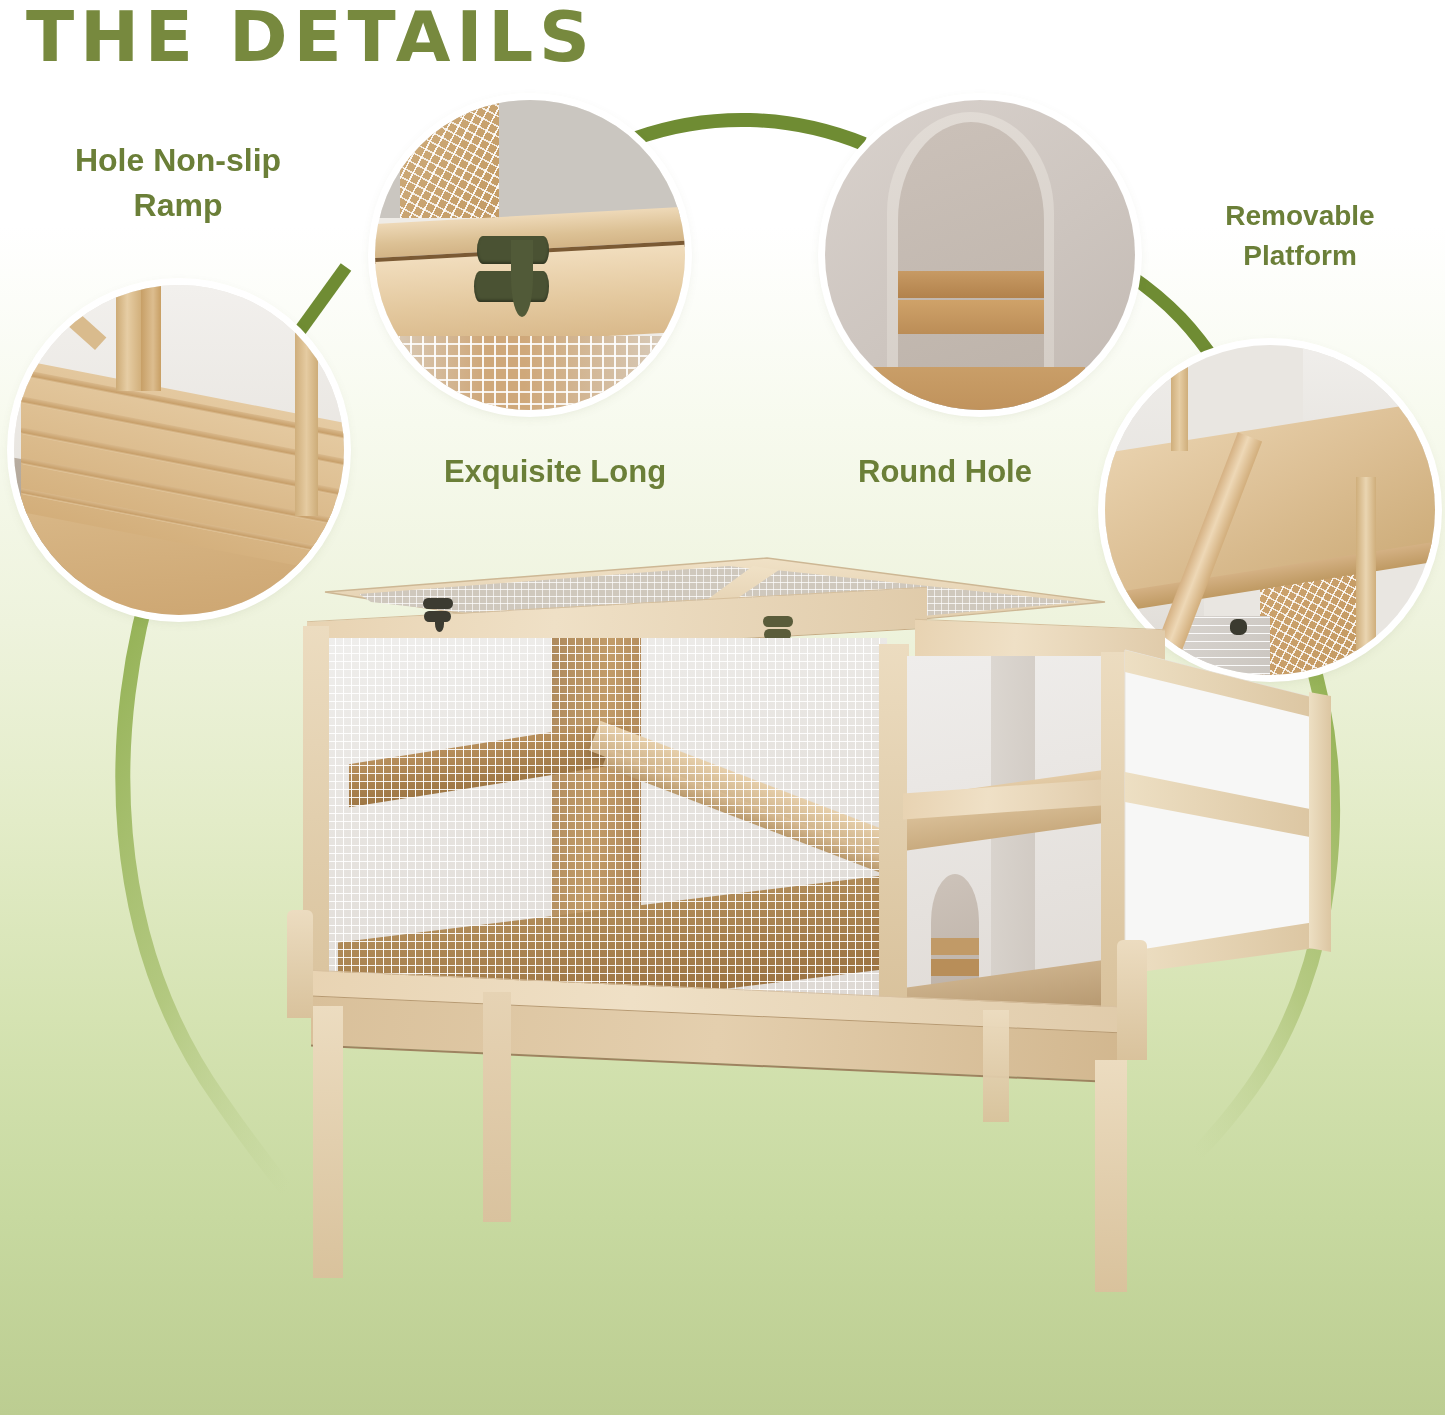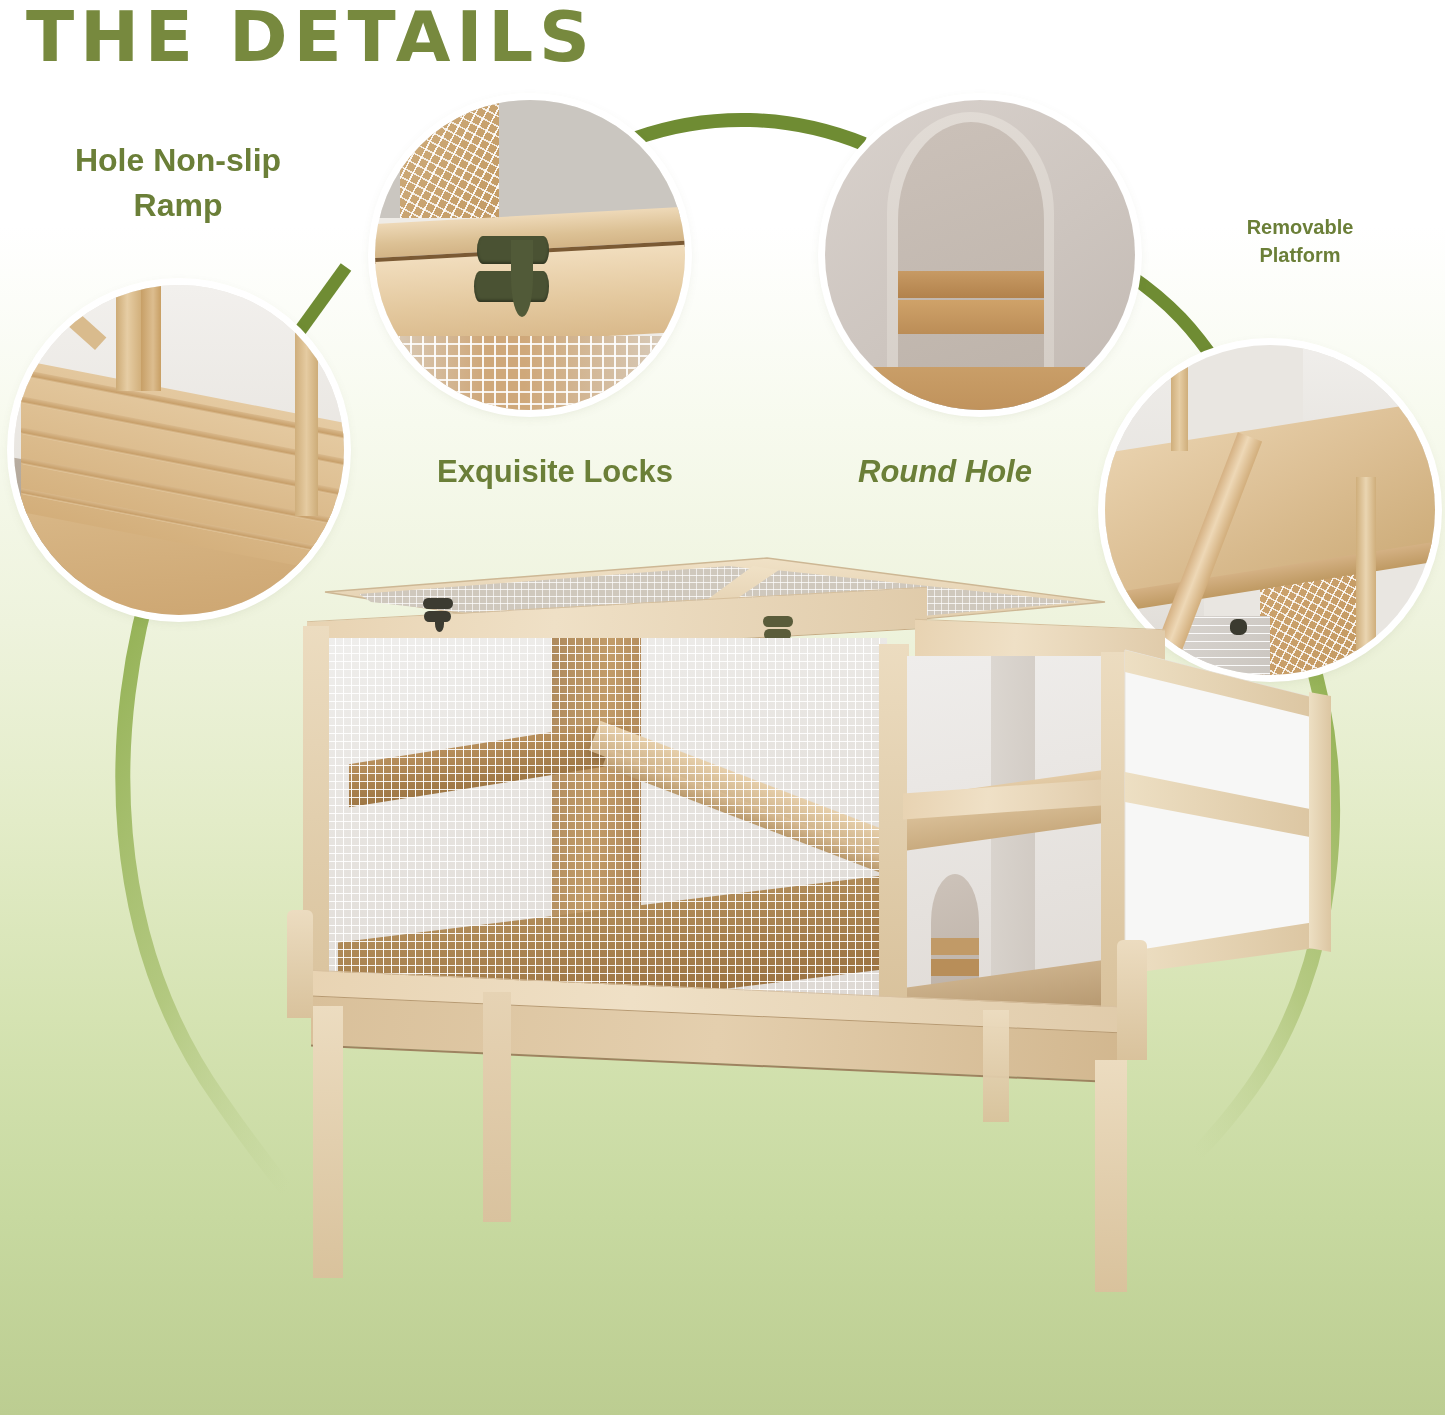--- a/index.html
+++ b/index.html
@@ -26,22 +26,22 @@
 
   
   .flabel{
     position:absolute;
     color:#6b7f38;font-weight:bold;
     font-family:"Liberation Sans",sans-serif;
     line-height:1.42;text-align:center;white-space:pre-line;
   }
   #lbl-ramp     {left:28px;  top:138px; width:300px; font-size:32px;}
   #lbl-locks    {left:395px; top:450px; width:320px; font-size:31px;}
-  #lbl-hole     {left:815px; top:450px; width:260px; font-size:31px;font-style:italic;}
-  #lbl-platform {left:1160px;top:213px; width:280px; font-size:20px;}
+  #lbl-hole     {left:815px; top:450px; width:260px; font-size:31px;}
+  #lbl-platform {left:1160px;top:196px; width:280px; font-size:28px;}
 
   
   .circ{
     position:absolute;border-radius:50%;overflow:hidden;
     background:#fff;box-shadow:0 0 0 7px #ffffff, 0 3px 14px rgba(90,100,60,.22);
   }
   .circ .inner{position:absolute;inset:0;}
 
   
   #c-ramp{left:14px;top:285px;width:330px;height:330px;}
@@ -206,21 +206,21 @@
 </svg>
 
 <svg class="swoosh" width="130" height="130" style="left:1120px;top:250px;" viewBox="0 0 130 130">
   <path d="M8 24 C 52 54, 74 80, 100 118" fill="none" stroke="#6f8c33" stroke-width="13" stroke-linecap="butt"></path>
 </svg>
 
 <div id="title">THE DETAILS</div>
 
 <div class="flabel" id="lbl-ramp">Hole Non-slip
 Ramp</div>
-<div class="flabel" id="lbl-locks">Exquisite Locks</div>
+<div class="flabel" id="lbl-locks">Exquisite Long</div>
 <div class="flabel" id="lbl-hole">Round Hole</div>
 <div class="flabel" id="lbl-platform">Removable
 Platform</div>
 
 <div class="circ" id="c-ramp">
   <div class="inner">
     <div class="bg"></div>
     <div class="wall"></div>
     <div class="shadow"></div>
     <div class="floor"></div>

